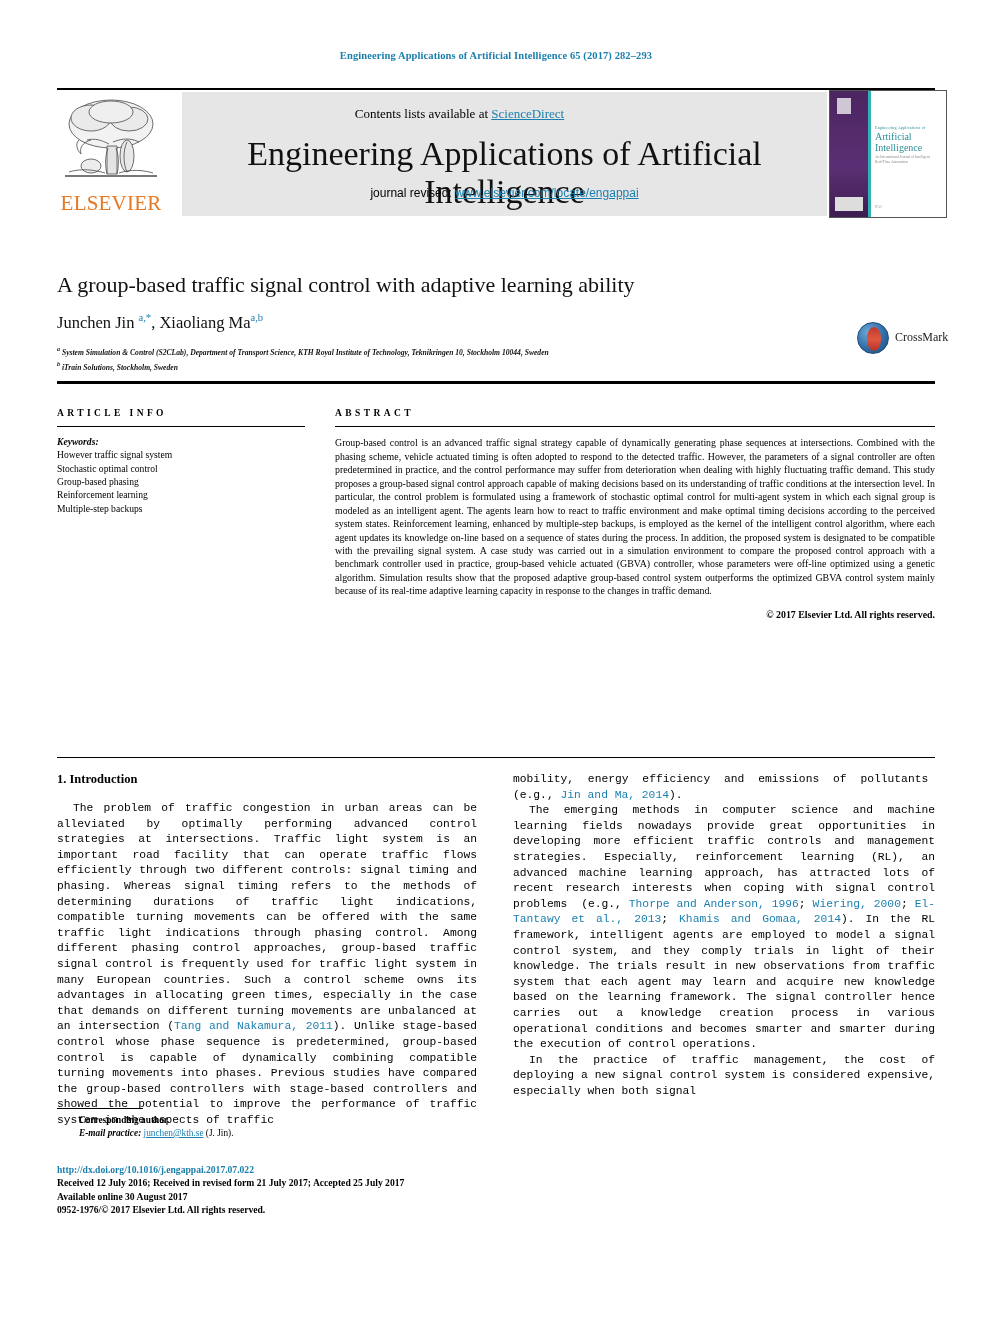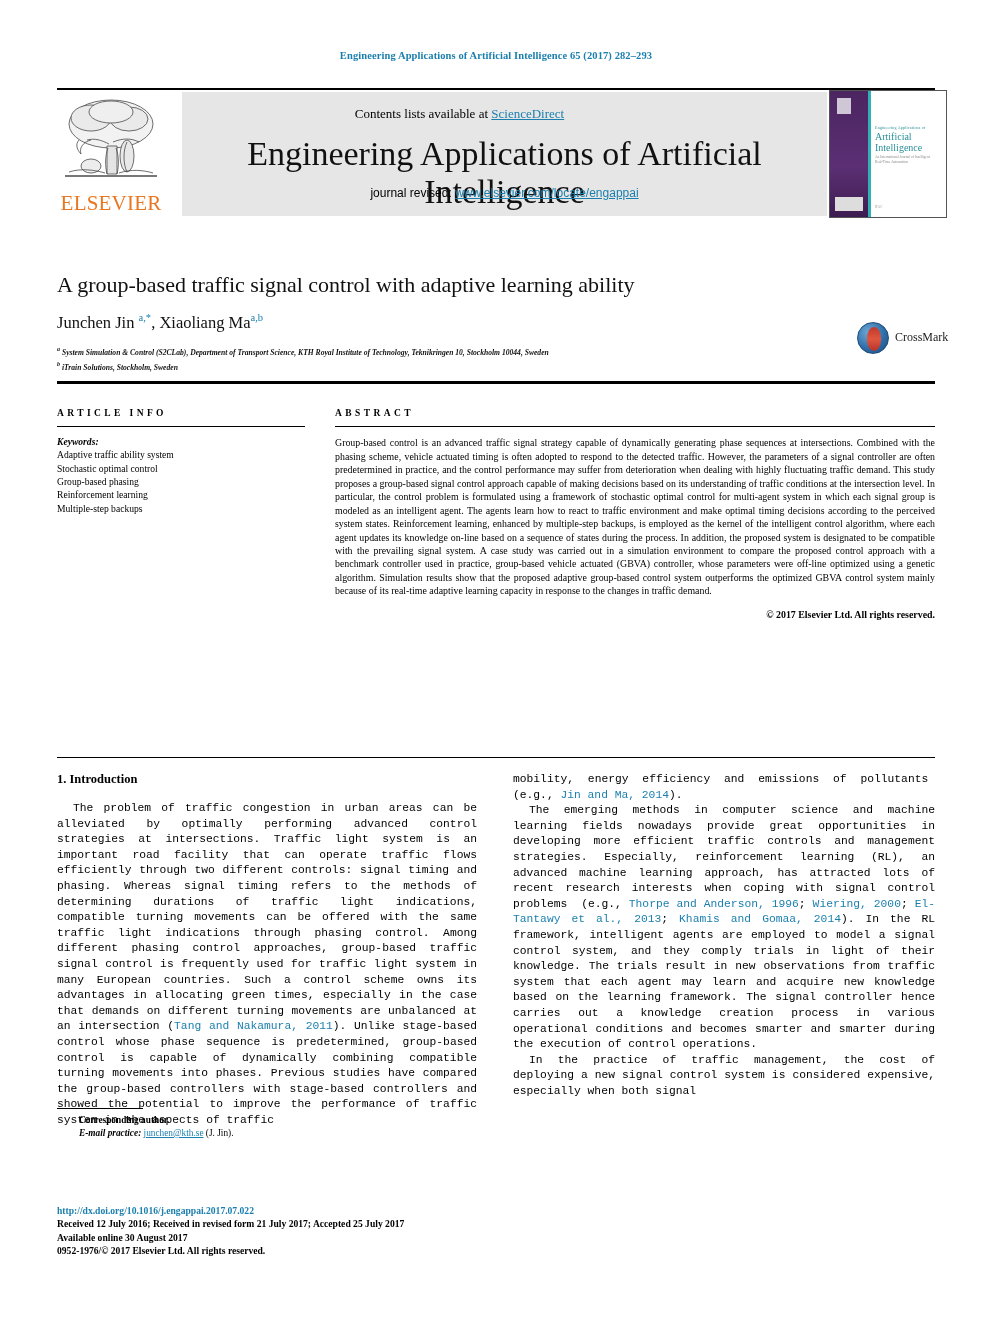--- a/index.html
+++ b/index.html
@@ -368,21 +368,20 @@
   .mail { color: #1a7fae; }
 
   .pub-foot {
     position: absolute;
     top: 1163px;
     left: 57px;
     width: 520px;
     font-size: 9.6px;
     line-height: 13.4px;
     color: #000;
-    margin-top: 41px;
   }
   .pub-doi { color: #1a7fae; font-weight: bold;}
   .pub-bold { font-weight: bold; }
 </style>
 </head>
 <body>
 
 <div class="page">
 
   <div class="running-head">Engineering Applications of Artificial Intelligence 65 (2017) 282–293</div>
@@ -452,21 +451,21 @@
     </div>
   </div>
 
   <div class="thick-rule" style="top:381px;"></div>
 
   <div class="info-col">
     <p class="sec-label">ARTICLE INFO</p>
     <div class="sec-rule"></div>
     <div class="kw-head">Keywords:</div>
     <ul class="kw-list">
-      <li>Adaptive traffic ability system</li>
+      <li>However traffic signal system</li>
       <li>Stochastic optimal control</li>
       <li>Group-based phasing</li>
       <li>Reinforcement learning</li>
       <li>Multiple-step backups</li>
     </ul>
   </div>
 
   <div class="abs-col">
     <p class="sec-label">ABSTRACT</p>
     <div class="sec-rule"></div>

